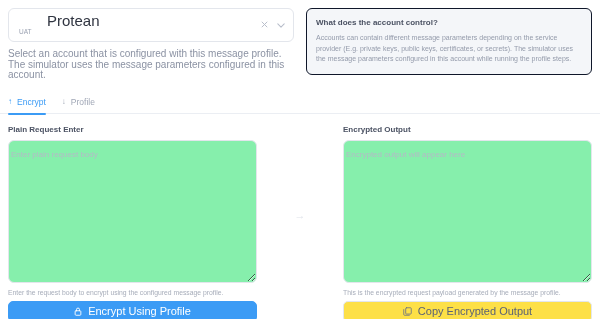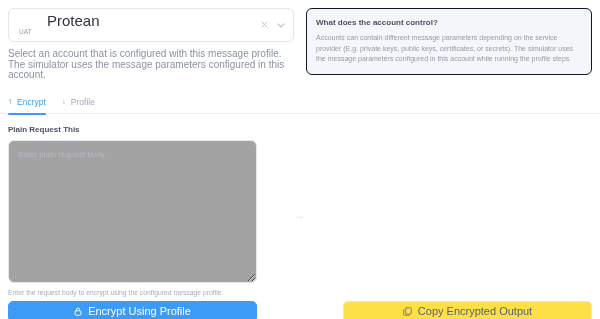--- a/index.html
+++ b/index.html
@@ -155,22 +155,22 @@
     font-weight: bold;
     color: #4b5263;
     margin-bottom: 5px;
     line-height: 11px;
   }
   .ta {
     width: 100%;
     height: 143px;
     border: 1px solid #e3e6ec;
     border-radius: 6px;
-    background: #a3a3a3;
-    padding: 8px 9px;
+    background: #86efac;
+    padding: 8px 2px;
     font-family: "Liberation Sans", sans-serif;
     font-size: 8px;
     line-height: 12px;
     color: #3b4252;
     resize: both;
     outline: none;
     display: block;
   }
   .ta::placeholder { color: #b4bac6; }
   .field-help {
@@ -259,29 +259,34 @@
       <div class="tab">
         <span class="tab-arrow">↓</span>
         <span>Profile</span>
       </div>
     </div>
   </div>
 
   <div class="editor-row">
 
     <div class="editor-col">
-      <div class="field-label">Plain Request This</div>
+      <div class="field-label">Plain Request Enter</div>
       <textarea class="ta" placeholder="Enter plain request body" style=""></textarea>
       <div class="field-help">Enter the request body to encrypt using the configured message profile.</div>
     </div>
 
     <div class="editor-gap">
       <span class="gap-arrow">→</span>
     </div>
 
+    <div class="editor-col">
+      <div class="field-label">Encrypted Output</div>
+      <textarea class="ta" placeholder="Encrypted output will appear here" style=""></textarea>
+      <div class="field-help">This is the encrypted request payload generated by the message profile.</div>
+    </div>
 
   </div>
 
   <div class="btn-row">
     <div class="btn-col">
       <div class="btn btn-primary">
         <span>
           <svg width="8" height="9" viewBox="0 0 10 12" fill="none" stroke="#ffffff" stroke-width="1.2" stroke-linecap="round" stroke-linejoin="round">
             <rect x="1.2" y="5" width="7.6" height="6" rx="1.2"></rect>
             <path d="M3 5V3.4a2 2 0 0 1 4 0V5"></path>

